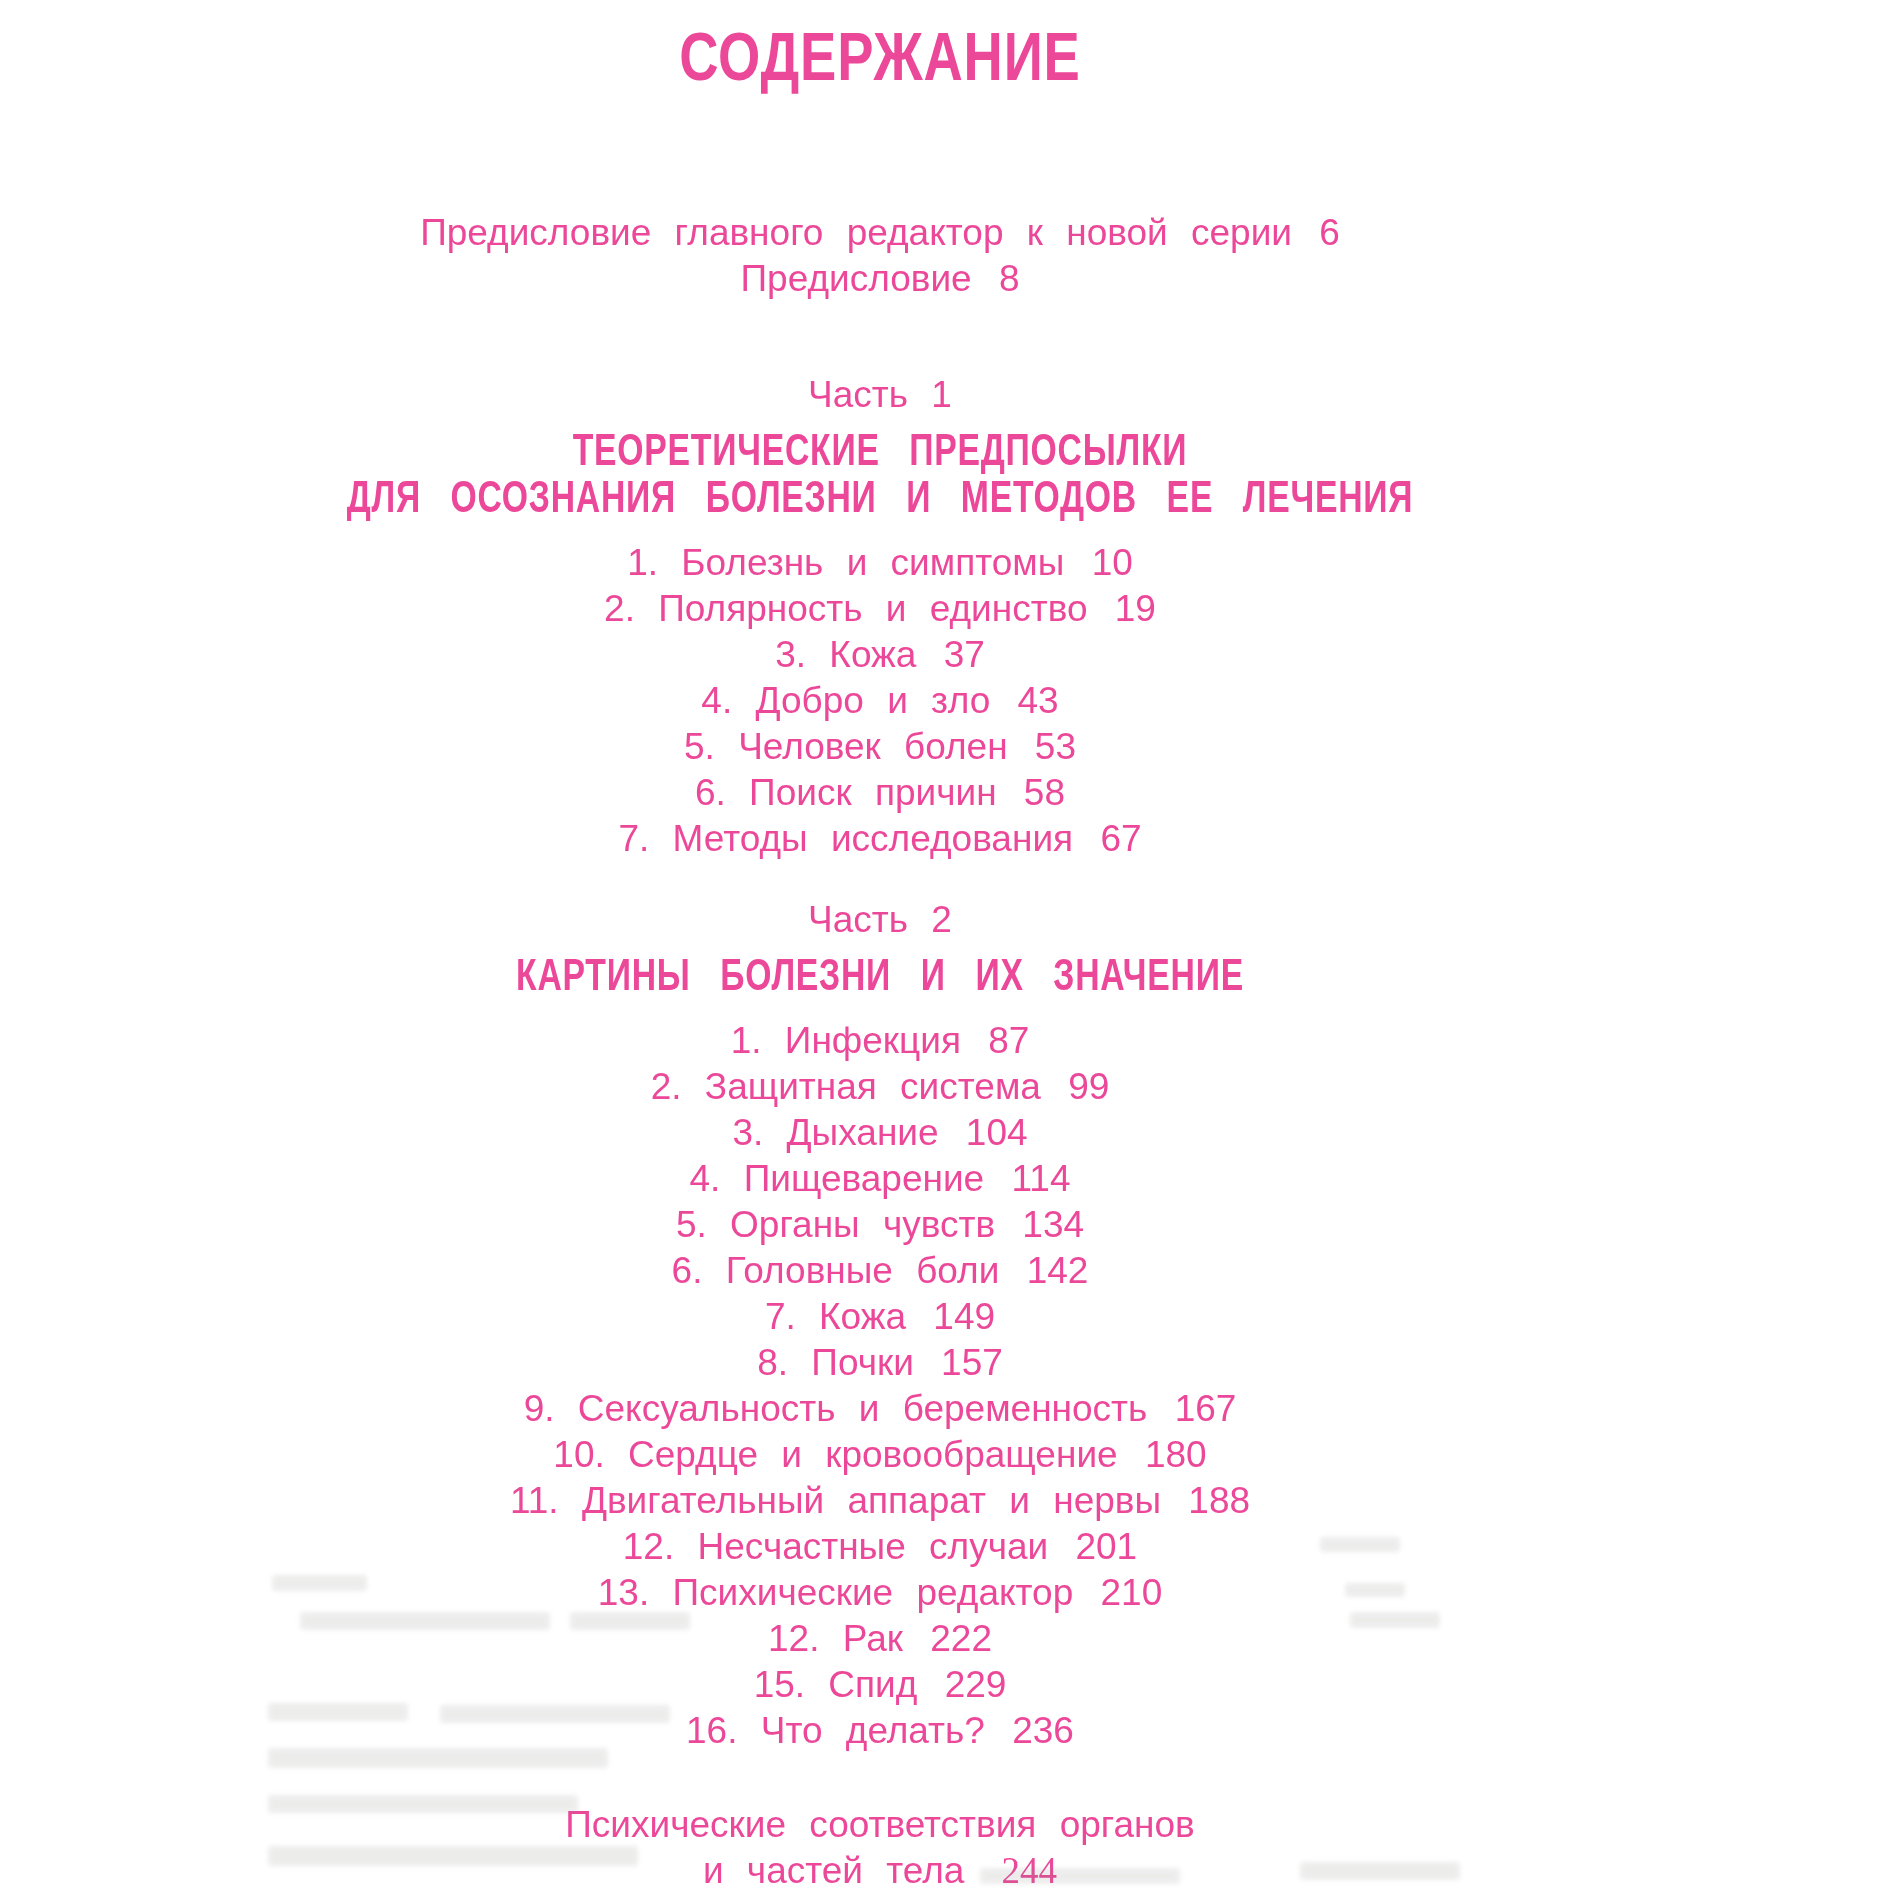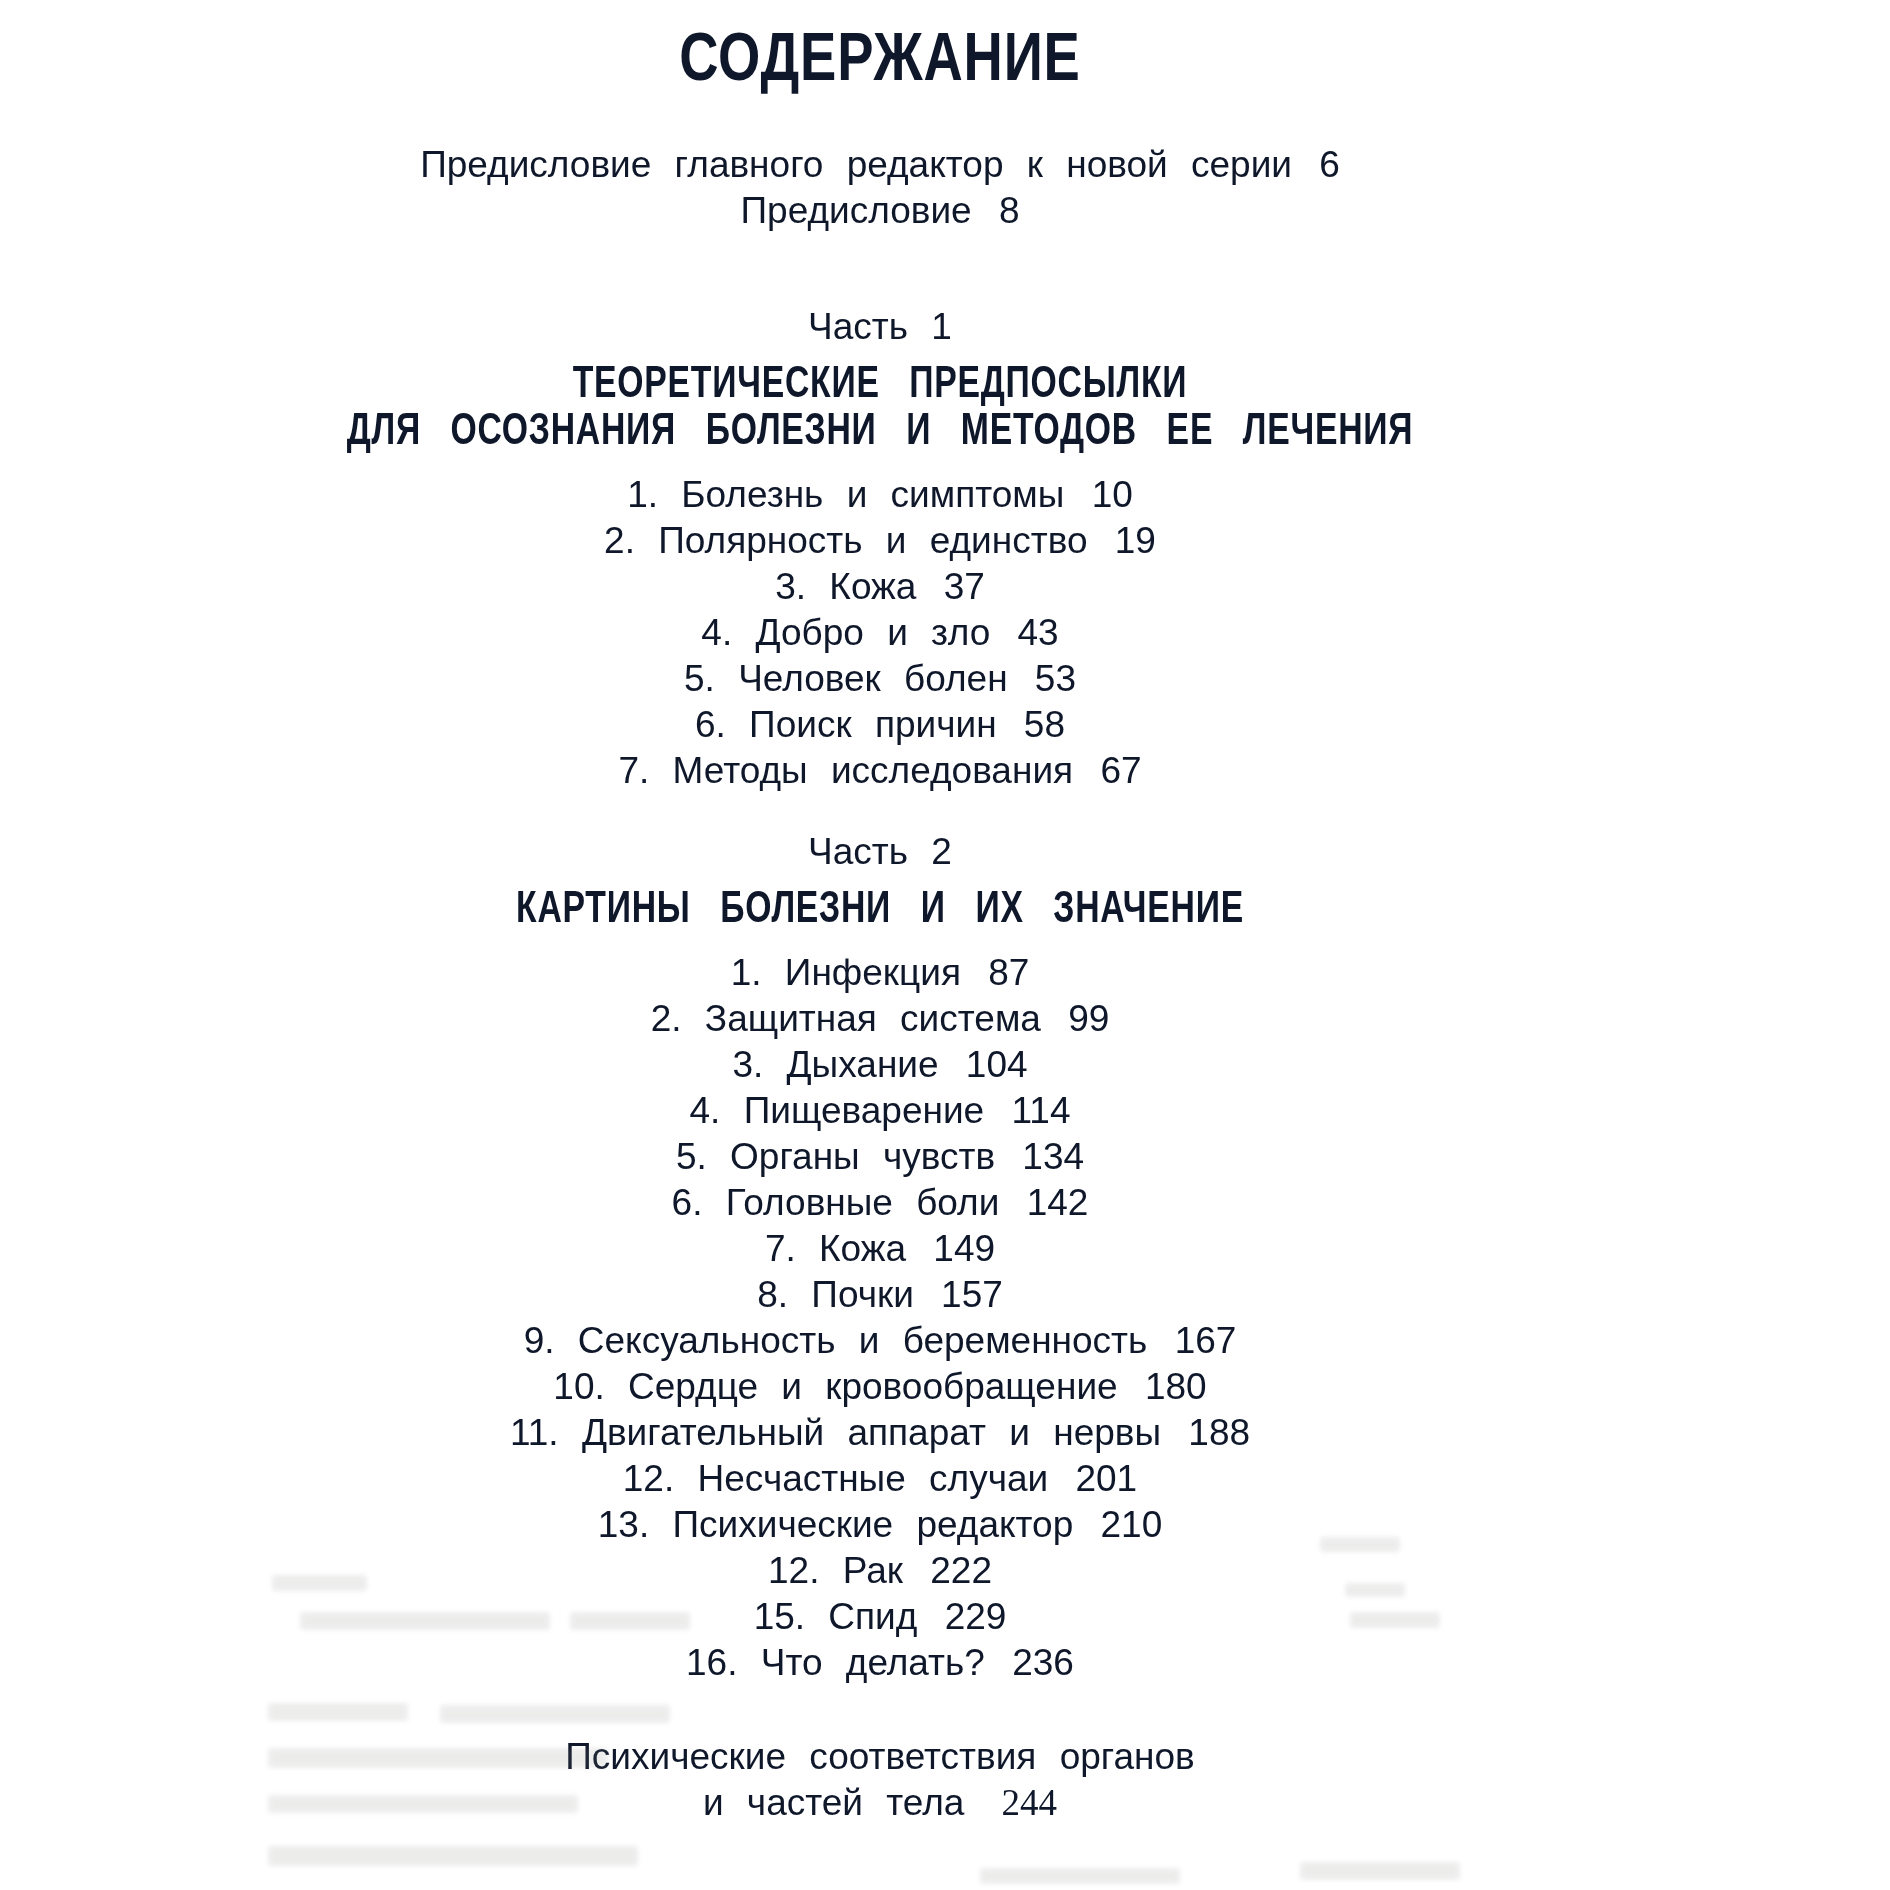--- a/index.html
+++ b/index.html
@@ -3,21 +3,21 @@
 <meta charset="utf-8">
 <style>
   html, body { margin: 0; padding: 0; background: #ffffff; }
   .page {
     position: relative;
     width: 1890px;
     height: 1890px;
     background: #ffffff;
     overflow: hidden;
     font-family: "Liberation Sans", sans-serif;
-    color: #0f172a;
+    color: #ec4899;
     box-sizing: border-box;
   }
   
   .column {
     position: absolute;
     top: 22px;
     left: 0;
     width: 1760px;
     text-align: center;
   }
@@ -31,21 +31,21 @@
     transform-origin: 50% 50%;
     white-space: nowrap;
   }
   .line {
     font-size: 37px;
     line-height: 46px;
     word-spacing: 13px;
     white-space: nowrap;
   }
   .pg { margin-left: 4px; }
-  .preface { margin-top: 52px; }
+  .preface { margin-top: 120px; }
   .part-1 { margin-top: 70px; }
   .part-2 { margin-top: 35px; }
   .part-label { font-size: 37px; line-height: 46px; word-spacing: 13px; }
   .part-heading { margin-top: 8px; }
   .hline {
     font-size: 45px;
     line-height: 47px;
     font-weight: bold;
     word-spacing: 26px;
     letter-spacing: 1px;

